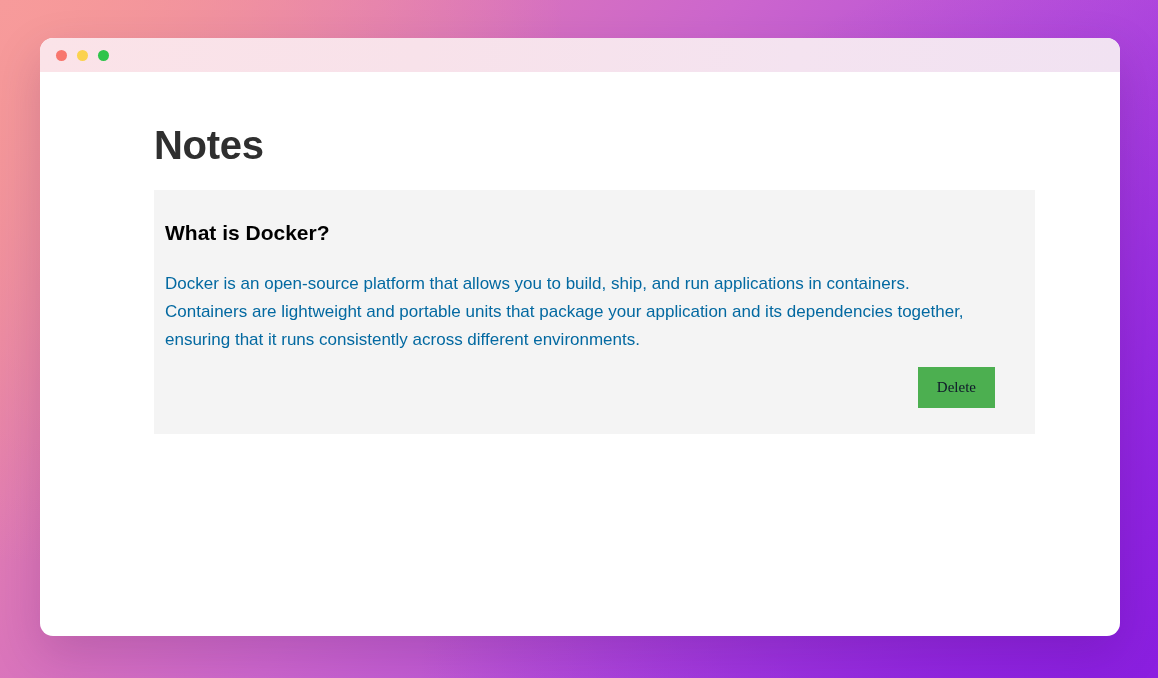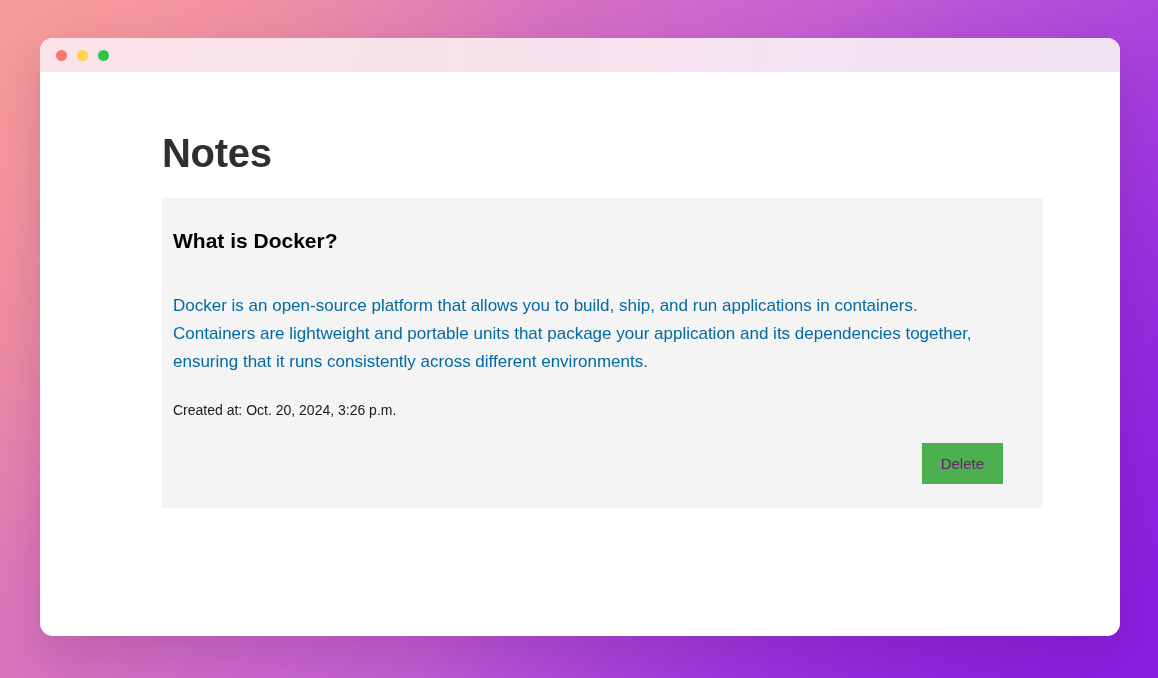--- a/index.html
+++ b/index.html
@@ -51,21 +51,21 @@
     flex: 0 0 auto;
   }
   .dot.red    { background: #f8766d; }
   .dot.yellow { background: #fbd24e; }
   .dot.green  { background: #2fc44b; }
 
   
   .viewport {
     height: 436px;
     background: #ffffff;
-    padding: 16px;
+    padding: 8px;
     overflow: hidden;
   }
 
   .page {
     padding: 44px 52px 0 106px;
   }
 
   .page-title {
     font-size: 40px;
     font-weight: bold;
@@ -93,21 +93,21 @@
 
   .note-inner {
     padding-left: 0;
   }
 
   .note-title {
     font-size: 21px;
     font-weight: bold;
     color: #000000;
     line-height: 1.2;
-    margin-bottom: 39px;
+    margin-bottom: 25px;
   }
 
   .note-body {
     font-size: 17px;
     color: #0369a1;
     line-height: 28px;
     max-width: 845px;
   }
 
   .note-meta {
@@ -118,29 +118,28 @@
 
   .card-actions {
     margin-top: 13px;
     display: flex;
     justify-content: flex-end;
     padding-right: 0px;
   }
 
   .delete-button {
     background: #4caf50;
-    color: #701a75;
+    color: #0f172a;
     border: none;
     border-radius: 0;
-    font-family: Liberation Sans, sans-serif;
+    font-family: Liberation Serif, serif;
     font-size: 15px;
     line-height: 1;
     padding: 13px 19px;
     cursor: pointer;
-    margin-top: 12px;
   }
 </style>
 </head>
 <body>
 
 <div class="window">
 
   <div class="titlebar">
     <span class="dot red"></span>
     <span class="dot yellow"></span>
@@ -153,21 +152,20 @@
       <h1 class="page-title">Notes</h1>
 
 
       <div class="note-card">
         <div class="note-inner">
 
           <div class="note-title">What is Docker?</div>
 
           <div class="note-body">Docker is an open-source platform that allows you to build, ship, and run applications in containers. Containers are lightweight and portable units that package your application and its dependencies together, ensuring that it runs consistently across different environments.</div>
 
-          <div class="note-meta">Created at: Oct. 20, 2024, 3:26 p.m.</div>
 
           <div class="card-actions">
             <button class="delete-button">Delete</button>
           </div>
 
         </div>
       </div>
 
     </div>
   </div>

